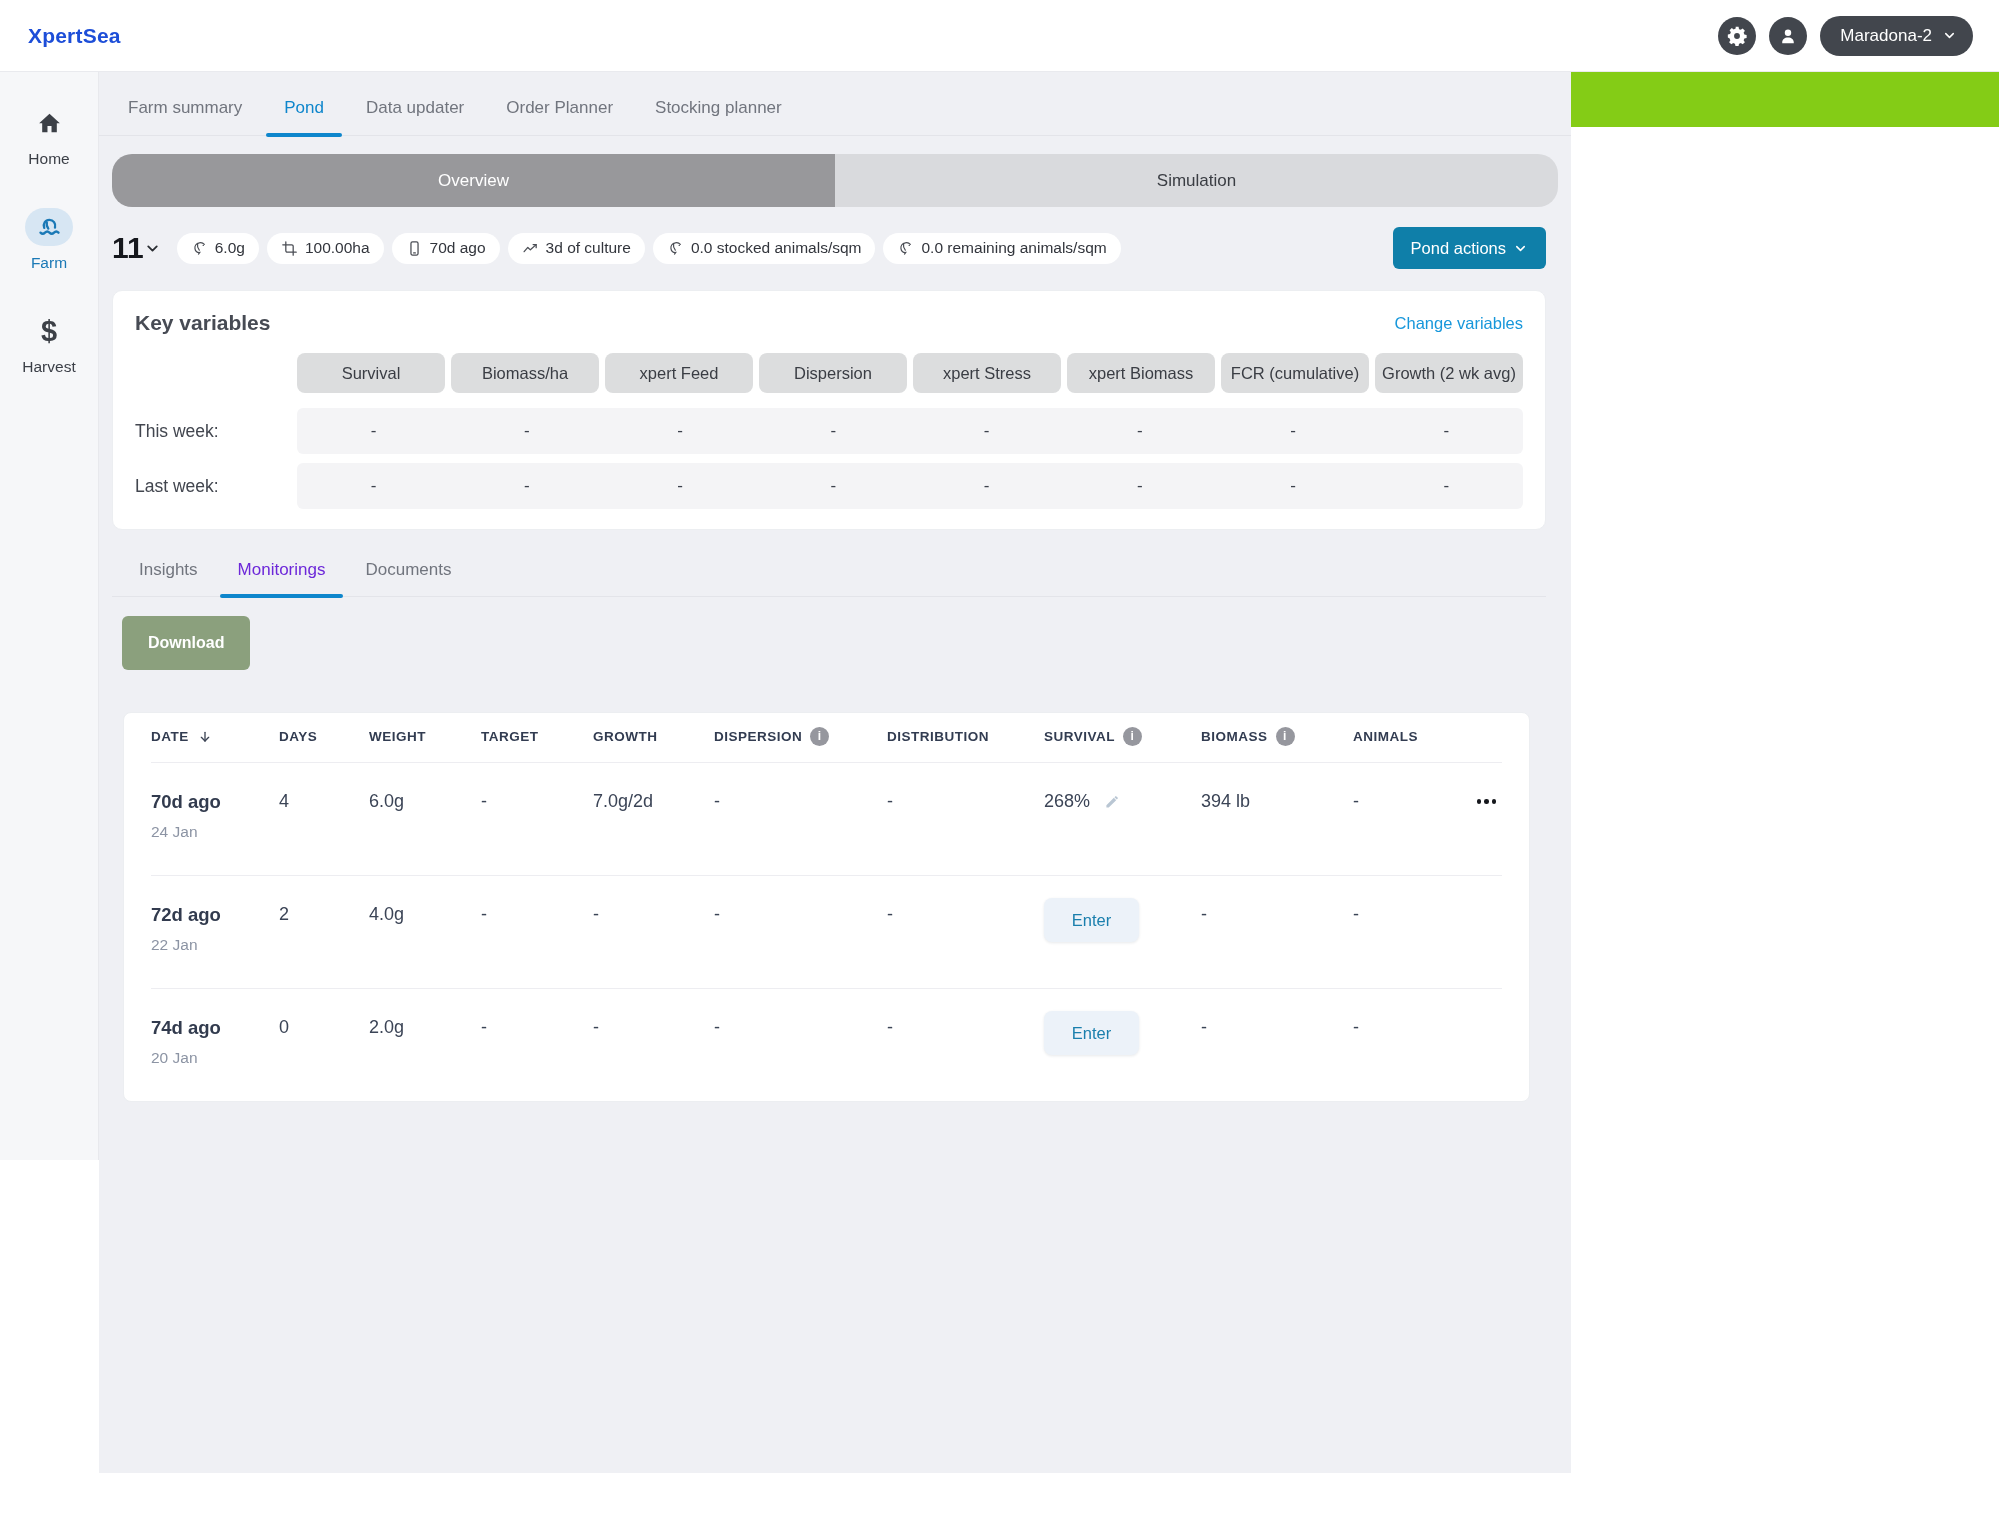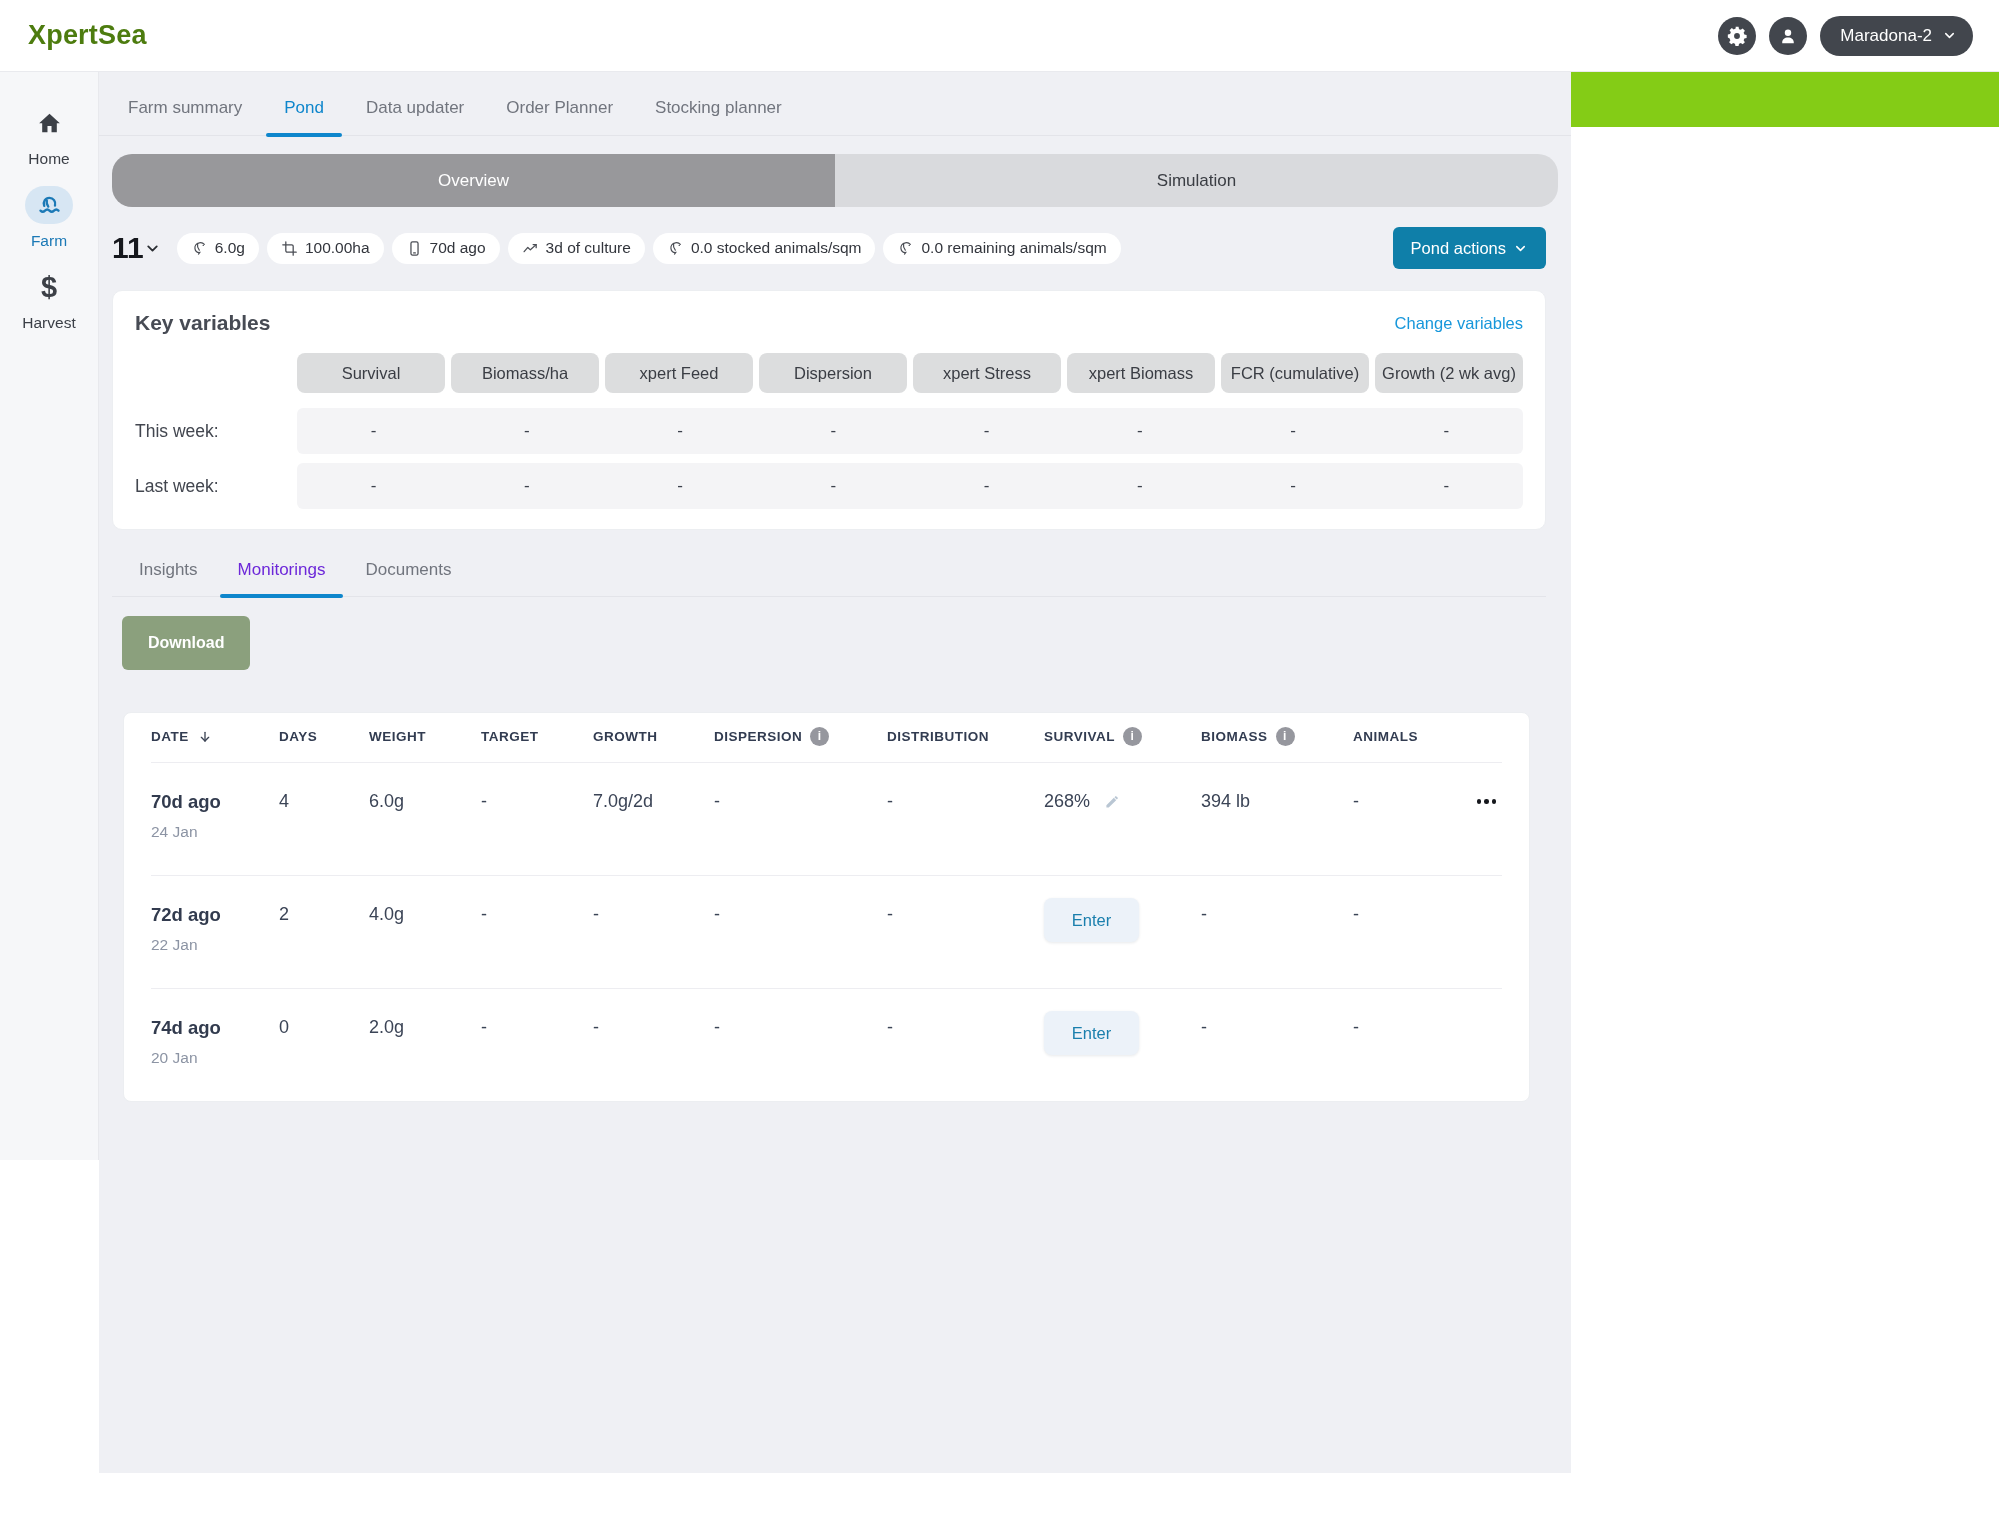--- a/index.html
+++ b/index.html
@@ -8,39 +8,39 @@
     font-family: "Liberation Sans", sans-serif;
     background:#ffffff; color:#3b4150; overflow:hidden; position:relative;
   }
   svg { display:block; }
 
   
   .topbar {
     height:72px; background:#fff; display:flex; align-items:center;
     padding:0 26px 0 28px; border-bottom:1px solid #e9eaee;
   }
-  .brand { font-size:27px; font-weight:700; color:#4d7c0f; letter-spacing:.2px; }
+  .brand { font-size:21px; font-weight:700; color:#1d4ed8; letter-spacing:.2px; }
   .topbar-right { margin-left:auto; display:flex; align-items:center; gap:13px; }
   .round-btn {
     width:38px; height:38px; border-radius:50%; background:#42464d; border:none;
     display:flex; align-items:center; justify-content:center; cursor:pointer;
   }
   .round-btn svg { width:22px; height:22px; }
   .tenant-pill {
     height:40px; border-radius:20px; background:#42464d; color:#fff; border:none;
     display:flex; align-items:center; gap:10px; padding:0 16px 0 20px;
     font-size:17px; font-family:inherit; cursor:pointer;
   }
   .tenant-pill svg { width:15px; height:15px; stroke:#fff; }
 
   
   .app { display:flex; align-items:flex-start; height:1456px; background:#fff; }
   .sidebar {
     width:99px; height:1088px; background:#f6f7f9; border-right:1px solid #e8e9ed;
-    padding-top:32px; display:flex; flex-direction:column; align-items:center; gap:18px;
+    padding-top:32px; display:flex; flex-direction:column; align-items:center; gap:40px;
   }
   .side-item { display:flex; flex-direction:column; align-items:center; gap:8px; cursor:pointer; width:99px; }
   .side-item .ic { height:38px; display:flex; align-items:center; justify-content:center; }
   .side-item .ic svg { width:27px; height:27px; }
   .side-label { font-size:15.5px; color:#3b3f47; }
   .side-item.active .ic {
     width:48px; height:38px; border-radius:19px; background:#d7e6f3;
   }
   .side-item.active .side-label { color:#1b79b6; }
   .dollar-glyph { font-size:29px; font-weight:700; color:#3c4047; line-height:1; }

